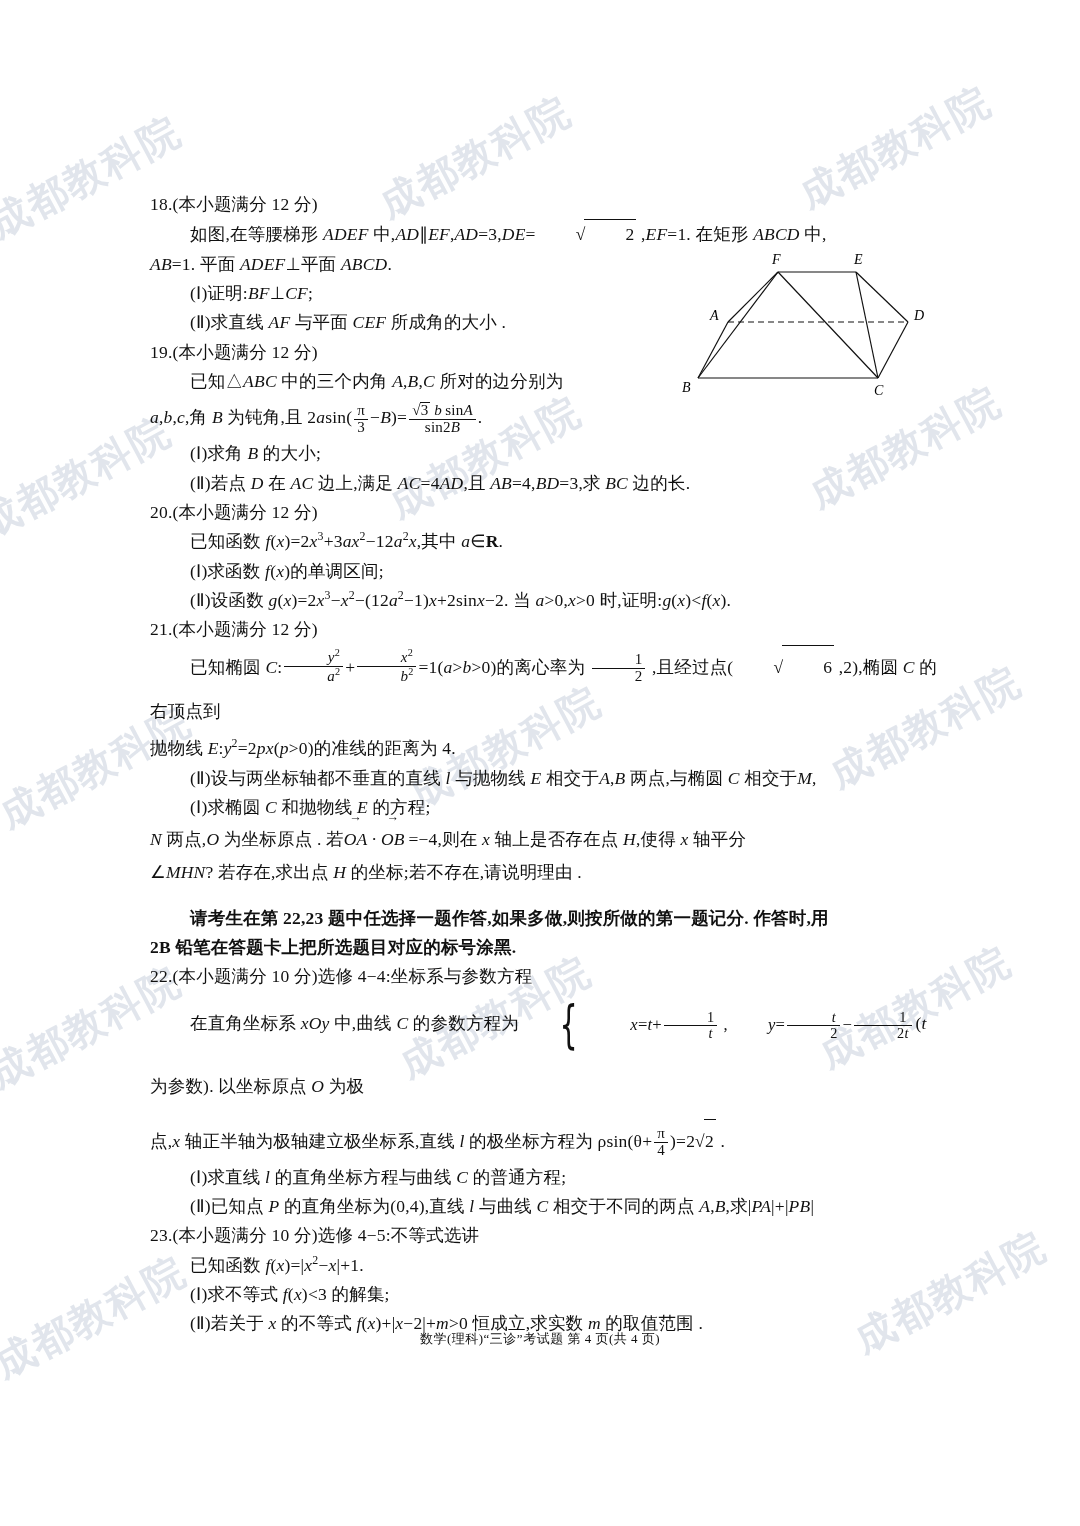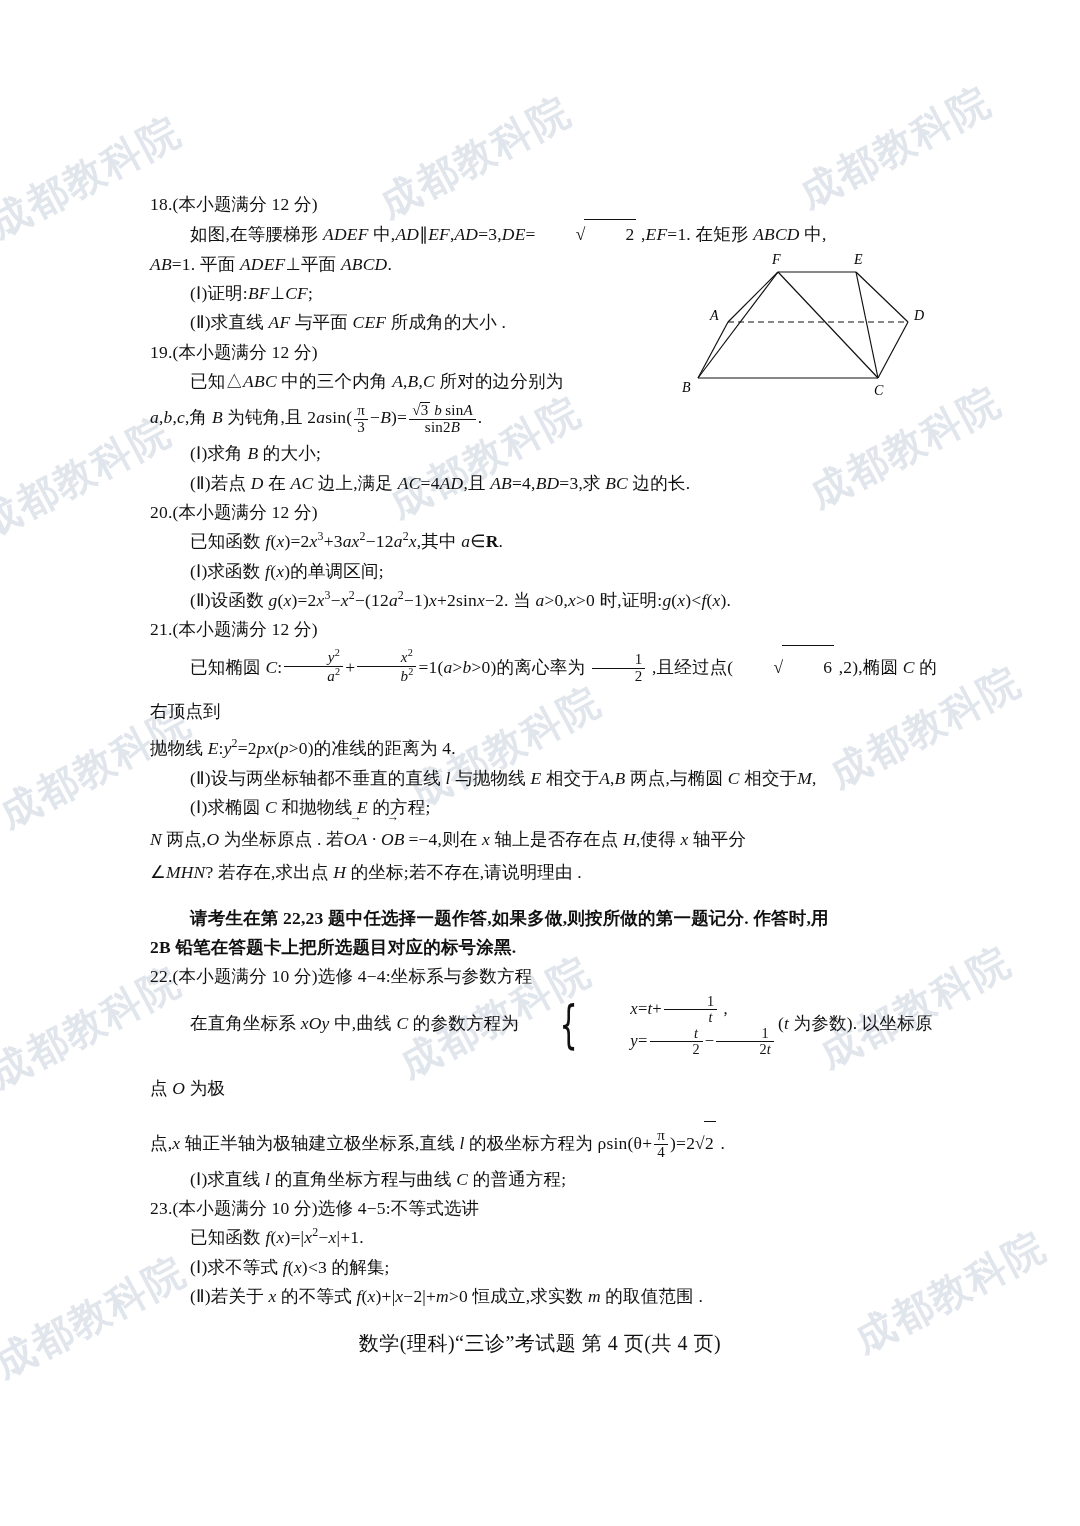--- a/index.html
+++ b/index.html
@@ -115,21 +115,21 @@
   .sys .brace {
     font-size: 52px;
     line-height: 0.9;
     font-family: "DejaVu Sans", sans-serif;
     transform: scaleX(0.55);
     display: inline-block;
     margin-right: -4px;
   }
   .sys .eqs {
     display: inline-flex;
-    flex-direction: column;
+    flex-direction: row;
     justify-content: center;
     font-size: 0.95em;
     line-height: 1.9;
   }
 
   
   #figure {
     position: absolute;
     left: 660px;
     top: 250px;
@@ -137,21 +137,21 @@
     height: 175px;
   }
 
   
   .footer {
     position: absolute;
     left: 0;
     top: 1330px;
     width: 1080px;
     text-align: center;
-    font-size: 20px;
+    font-size: 13px;
     letter-spacing: 0.5px;
   }
 </style>
 </head>
 <body>
 
 <div id="watermarks">
   <div class="wm" style="left:-20px; top:150px;">成都教科院</div>
   <div class="wm" style="left:370px; top:130px;">成都教科院</div>
   <div class="wm" style="left:790px; top:120px;">成都教科院</div>
@@ -257,20 +257,23 @@
               <span><span class="it">y</span>=<span class="frac"><span class="num"><span class="it">t</span></span><span class="den">2</span></span>−<span class="frac"><span class="num">1</span><span class="den">2<span class="it">t</span></span></span></span>
             </span>
           </span>(<span class="it">t</span> 为参数). 以坐标原点 <span class="it">O</span> 为极
       </p>
       <p class="qline" style="line-height:2.4;">
         点,<span class="it">x</span> 轴正半轴为极轴建立极坐标系,直线 <span class="it">l</span> 的极坐标方程为 ρsin(θ+<span class="frac"><span class="num">π</span><span class="den">4</span></span>)=2<span class="radsign">√</span><span class="sqrt">2</span> .
       </p>
       <p class="qline indent">
         (Ⅰ)求直线 <span class="it">l</span> 的直角坐标方程与曲线 <span class="it">C</span> 的普通方程;
       </p>
+      <p class="qline indent">
+        (Ⅱ)已知点 <span class="it">P</span> 的直角坐标为(0,4),直线 <span class="it">l</span> 与曲线 <span class="it">C</span> 相交于不同的两点 <span class="it">A</span>,<span class="it">B</span>,求|<span class="it">PA</span>|+|<span class="it">PB</span>|
+      </p>
     </div>
 
     <div>
       <p class="qline qnum">23.(本小题满分 10 分)选修 4−5:不等式选讲</p>
       <p class="qline indent">
         已知函数 <span class="it">f</span>(<span class="it">x</span>)=|<span class="it">x</span><sup class="s">2</sup>−<span class="it">x</span>|+1.
       </p>
       <p class="qline indent">
         (Ⅰ)求不等式 <span class="it">f</span>(<span class="it">x</span>)&lt;3 的解集;
       </p>

